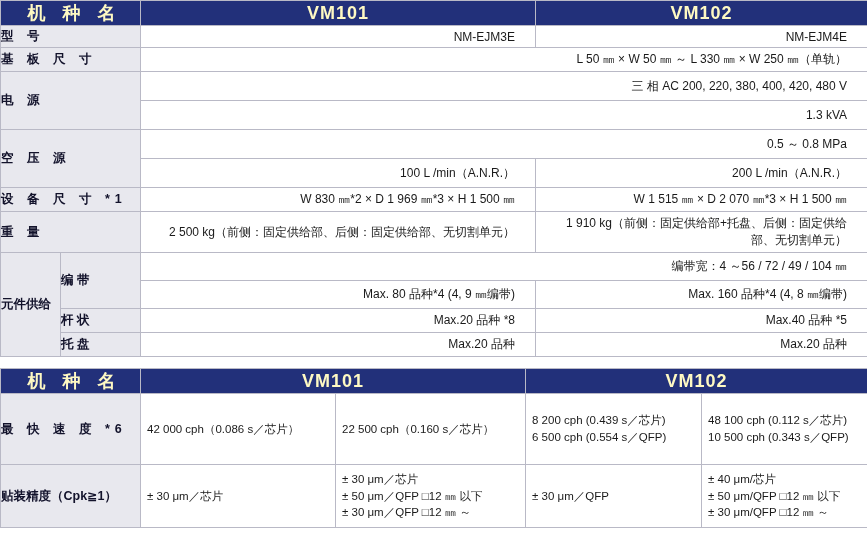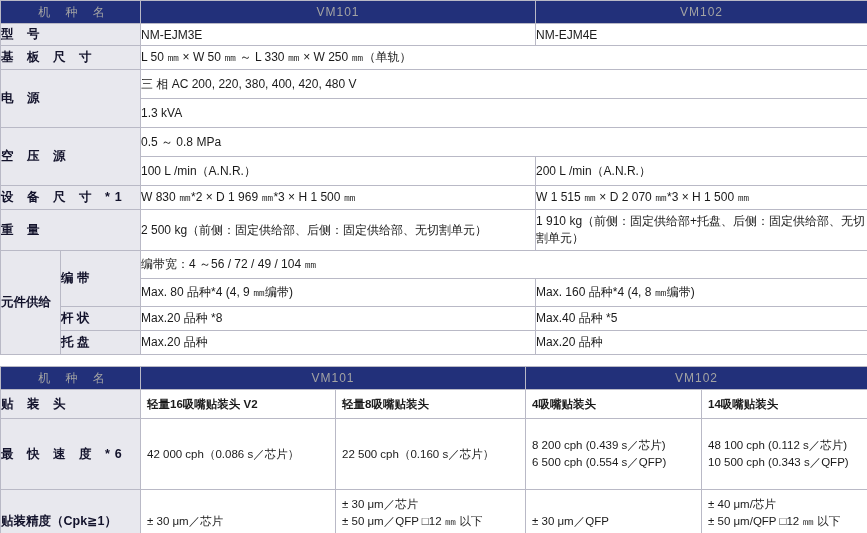--- a/index.html
+++ b/index.html
@@ -1,24 +1,24 @@
 <!DOCTYPE html>
 <html><head>
 <meta charset="utf-8">
 <style>
   html,body{margin:0;padding:0;background:#ffffff;}
   body{font-family:"Liberation Sans","DejaVu Sans",sans-serif;font-size:12px;color:#1a1a1a;}
   .page{width:867px;height:533px;position:relative;overflow:hidden;background:#fff;}
   table{border-collapse:collapse;table-layout:fixed;width:867px;}
   td,th{border:1px solid #b9b9c6;padding:0;vertical-align:middle;}
-  .hdr{background:#22307a;color:#a3a3a3;font-weight:normal;text-align:center;height:22px;letter-spacing:1px;font-size:12px;}
+  .hdr{background:#22307a;color:#fef9c3;font-weight:bold;text-align:center;height:22px;letter-spacing:1px;font-size:18px;}
   .hdr.lbl{letter-spacing:6px;padding-left:8px;text-align:center;}
   .lab{background:#e8e8ee;font-weight:bold;color:#12122b;font-size:12.5px;}
   .lab.sp{letter-spacing:5px;}
-  .cell{text-align:left;padding:3px 0;font-size:12px;}
+  .cell{text-align:right;padding:3px 20px;font-size:12px;}
   .multiline{line-height:1.5;}
   .cellL{text-align:left;padding:4px 6px;font-size:11.5px;line-height:1.45;}
 </style>
 </head>
 <body>
 
 <div class="page">
 
   <table>
     <colgroup>
@@ -106,27 +106,20 @@
         <col style="width:176px">
         <col style="width:166px">
     </colgroup>
     <tbody>
         <tr>
       <td class="hdr lbl">机  种  名</td>
       <td class="hdr" colspan="2">VM101</td>
       <td class="hdr" colspan="2">VM102</td>
     </tr>
 
-    <tr>
-      <td class="lab sp" style="height:28px">贴 装 头</td>
-      <td class="cellL" style="font-weight:bold">轻量16吸嘴贴装头 V2</td>
-      <td class="cellL" style="font-weight:bold">轻量8吸嘴贴装头</td>
-      <td class="cellL" style="font-weight:bold">4吸嘴贴装头</td>
-      <td class="cellL" style="font-weight:bold">14吸嘴贴装头</td>
-    </tr>
 
     <tr>
       <td class="lab sp" style="height:70px">最 快 速 度 *6</td>
       <td class="cellL multiline" style="white-space:pre-line">42 000 cph（0.086 s／芯片）</td>
       <td class="cellL multiline" style="white-space:pre-line">22 500 cph（0.160 s／芯片）</td>
       <td class="cellL multiline" style="white-space:pre-line">8 200 cph (0.439 s／芯片)
 6 500 cph (0.554 s／QFP)</td>
       <td class="cellL multiline" style="white-space:pre-line">48 100 cph (0.112 s／芯片)
 10 500 cph (0.343 s／QFP)</td>
     </tr>

